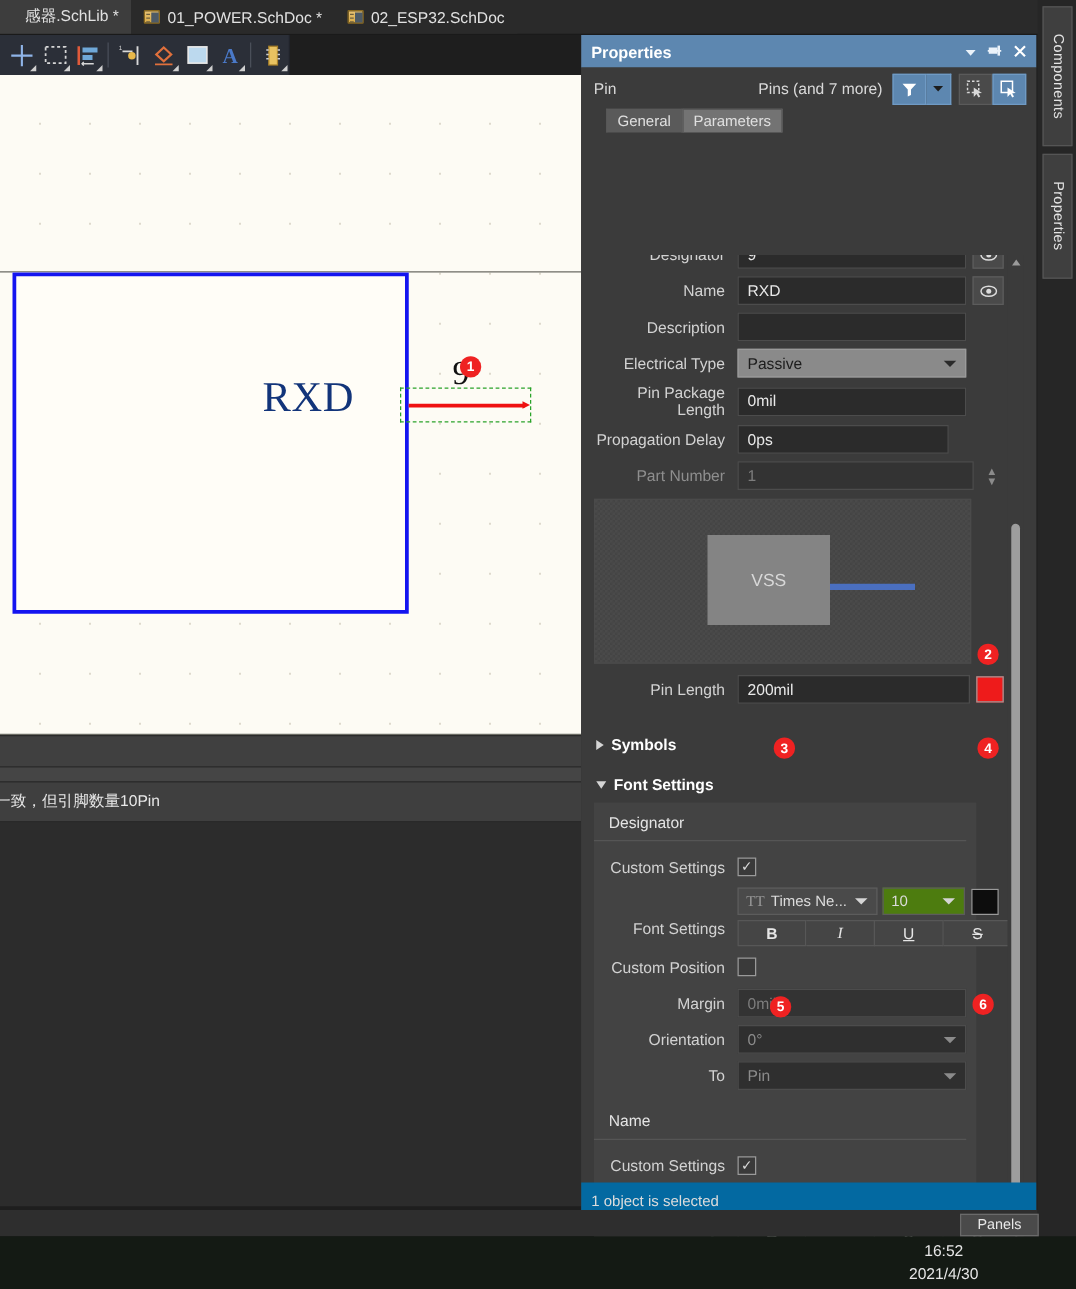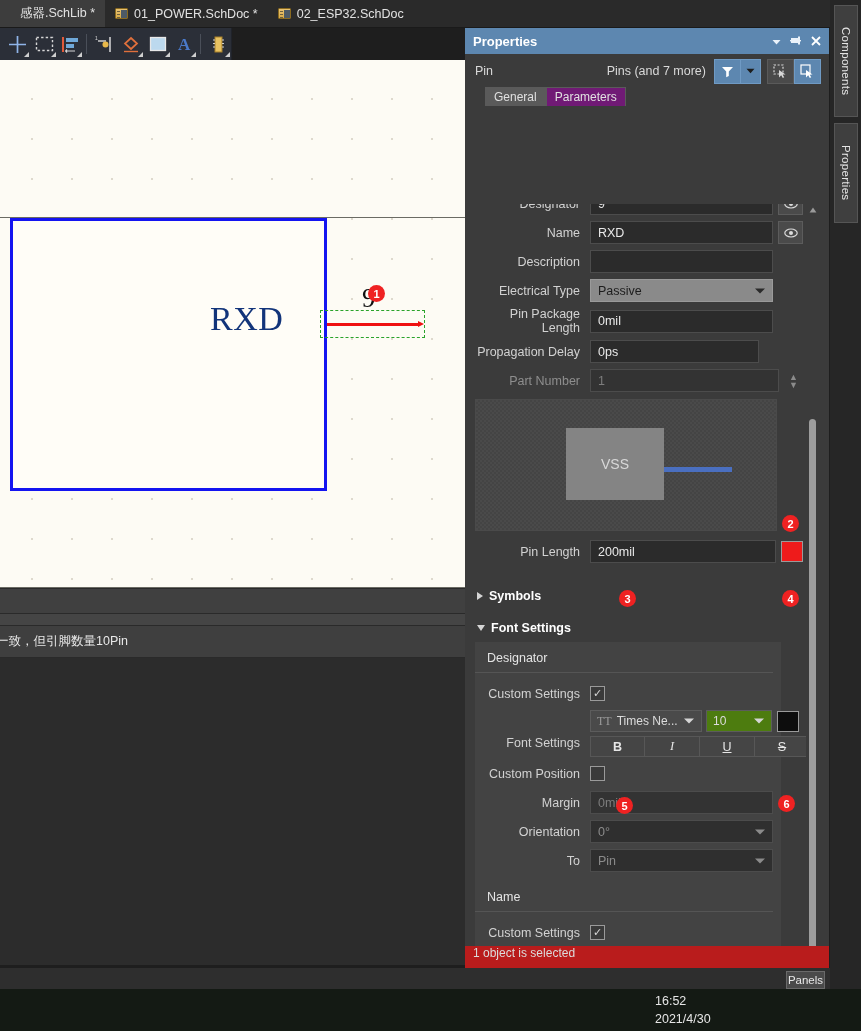--- a/index.html
+++ b/index.html
@@ -144,21 +144,21 @@
     display:flex; align-items:center; gap:7px; padding:0 8px;
     color:#bdbdbd; font-size:12px;
   }
 
   .tabs {
     display:flex; align-items:flex-end; padding-left:20px; height:18px;
     position:relative; z-index:5;
   }
   .ptab {
     font-size:12px; color:#e0e0e0; padding: 2px 8px 2px 8px;
-    background:#701a75; border:1px solid #5a5a5a; border-bottom:none;
+    background:#737373; border:1px solid #5a5a5a; border-bottom:none;
   }
   .ptab.active { background:#5a5a5a; }
 
   .scrollarea {
     position:absolute; left:10px; top:150px; width:344px; height:790px;
     overflow:hidden;
   }
   .inner { position:absolute; left:0; top:-13px; width:328px; }
 
   .frow {
@@ -274,47 +274,47 @@
     background:#3b3b3b;
   }
   .pscroll .arrow { height:12px; display:flex; align-items:center; justify-content:center; }
   .pscroll .thumb {
     position:absolute; left:3px; top:215px; width:7px; height:535px;
     background:#9d9d9d; border-radius:4px;
   }
 
   .statusbar {
     position:absolute; left:465px; top:946px; width:364px; height:22px;
-    background:#b91c1c; color:#dcdcdc; font-size:12px;
-    display:flex; align-items:flex-start; padding-left:8px;
+    background:#0369a1; color:#dcdcdc; font-size:12px;
+    display:flex; align-items:flex-end; padding-left:8px;
   }
 
   
   .vtabs {
     position:absolute; left:830px; top:0px; width:31px; height:1031px;
     background:#262626;
   }
   .vtab {
     position:absolute; left:4px; width:24px;
     background:#3f3f3f; border:1px solid #555;
     display:flex; align-items:center; justify-content:center;
   }
   .vtab span {
     writing-mode: vertical-rl; font-size:11.5px; color:#e4e4e4;
     letter-spacing:0.3px;
   }
 
   .panelsbtn {
-    position:absolute; left:786px; top:971px; width:39px; height:18px;
+    position:absolute; left:768px; top:971px; width:63px; height:18px;
     background:#4a4a4a; border:1px solid #6a6a6a; color:#e8e8e8;
     font-size:11.5px; display:flex; align-items:center; justify-content:center;
   }
   .clock {
     position:absolute; right:6px; top:992px; width:200px;
-    text-align:left; color:#e6e6e6; font-size:12.5px; line-height:18px;
+    text-align:center; color:#e6e6e6; font-size:12.5px; line-height:18px;
   }
   .botbar {
     position:absolute; left:0; top:989px; width:861px; height:42px;
     background:#141a14;
   }
   .botbar2 {
     position:absolute; left:0; top:968px; width:830px; height:21px;
     background:#2e2e2e;
   }
 </style>

